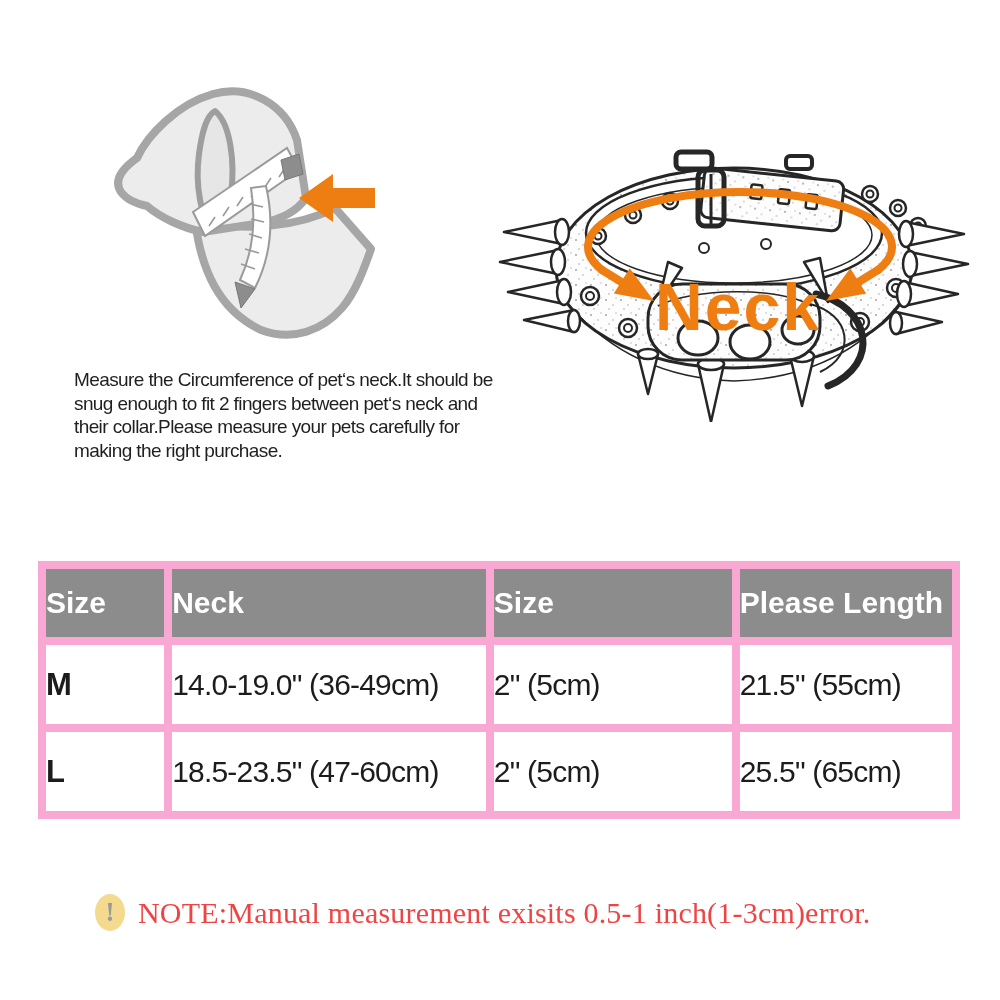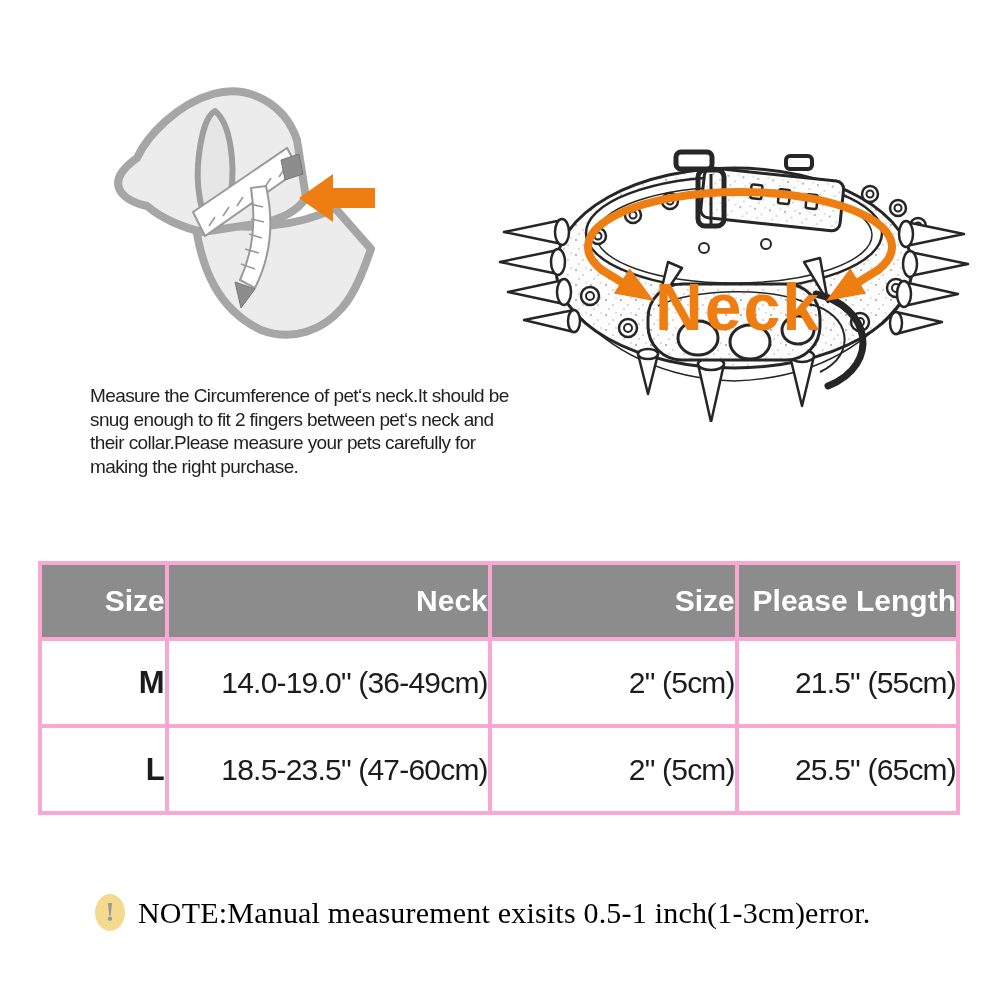--- a/index.html
+++ b/index.html
@@ -4,43 +4,43 @@
 <style>
   html,body{margin:0;padding:0;background:#ffffff;}
   .canvas{
     position:relative;width:1000px;height:1000px;background:#ffffff;overflow:hidden;
     font-family:"Liberation Sans","DejaVu Sans",sans-serif;color:#1d1d1d;
   }
   .dog-illo{position:absolute;left:85px;top:56px;width:362px;height:304px;}
   .collar-illo{position:absolute;left:498px;top:116px;width:474px;height:306px;}
   .instructions{
     position:absolute;left:74px;top:368px;width:424px;
-    font-size:19px;line-height:23.5px;letter-spacing:-0.6px;color:#1f1f1f;margin:16px;
+    font-size:19px;line-height:23.5px;letter-spacing:-0.6px;color:#1f1f1f;margin:0;
   }
   table.size-table{
     position:absolute;left:38px;top:561px;width:922px;
     border-collapse:collapse;table-layout:fixed;
     border:2px solid #2e2e2e;border-bottom:4px solid #3a3a3a;
   }
-  .size-table th,.size-table td{border:4px solid #f9a8d4;text-align:right;vertical-align:middle;padding:0;margin-left:28px;}
+  .size-table th,.size-table td{border:8px solid #f9a8d4;text-align:left;vertical-align:middle;padding:0;margin-left:28px;}
   .size-table thead tr{height:76px;}
   .size-table tbody tr{height:87px;}
   .size-table th{background:#8c8c8c;color:#ffffff;font-size:30px;font-weight:bold;letter-spacing:0px;}
   .size-table td{font-size:30px;letter-spacing:-0.8px;color:#1c1c1c;background:#ffffff;}
   .size-table td.size-cell{font-weight:bold;font-size:31px;letter-spacing:0;}
   .note{position:absolute;left:95px;top:894px;display:flex;align-items:center;gap:13px;}
   .note-icon{
     width:30px;height:37px;border-radius:50%;background:#f4da8e;
     display:flex;align-items:center;justify-content:center;flex:0 0 auto;
     color:#999999;font-family:"Liberation Serif","DejaVu Serif",serif;
     font-size:27px;font-weight:bold;line-height:1;
   }
   .note-text{
     font-family:"Liberation Serif","DejaVu Serif",serif;
-    font-size:30px;color:#000000;letter-spacing:0.2px;white-space:nowrap;
+    font-size:30px;color:#ef4444;letter-spacing:0.2px;white-space:nowrap;
   }
   svg text.neck-word{
     font-family:"Liberation Sans","DejaVu Sans",sans-serif;
     font-weight:bold;font-size:66px;letter-spacing:2px;
   }
 </style>
 </head>
 <body>
 
 <div class="canvas">

